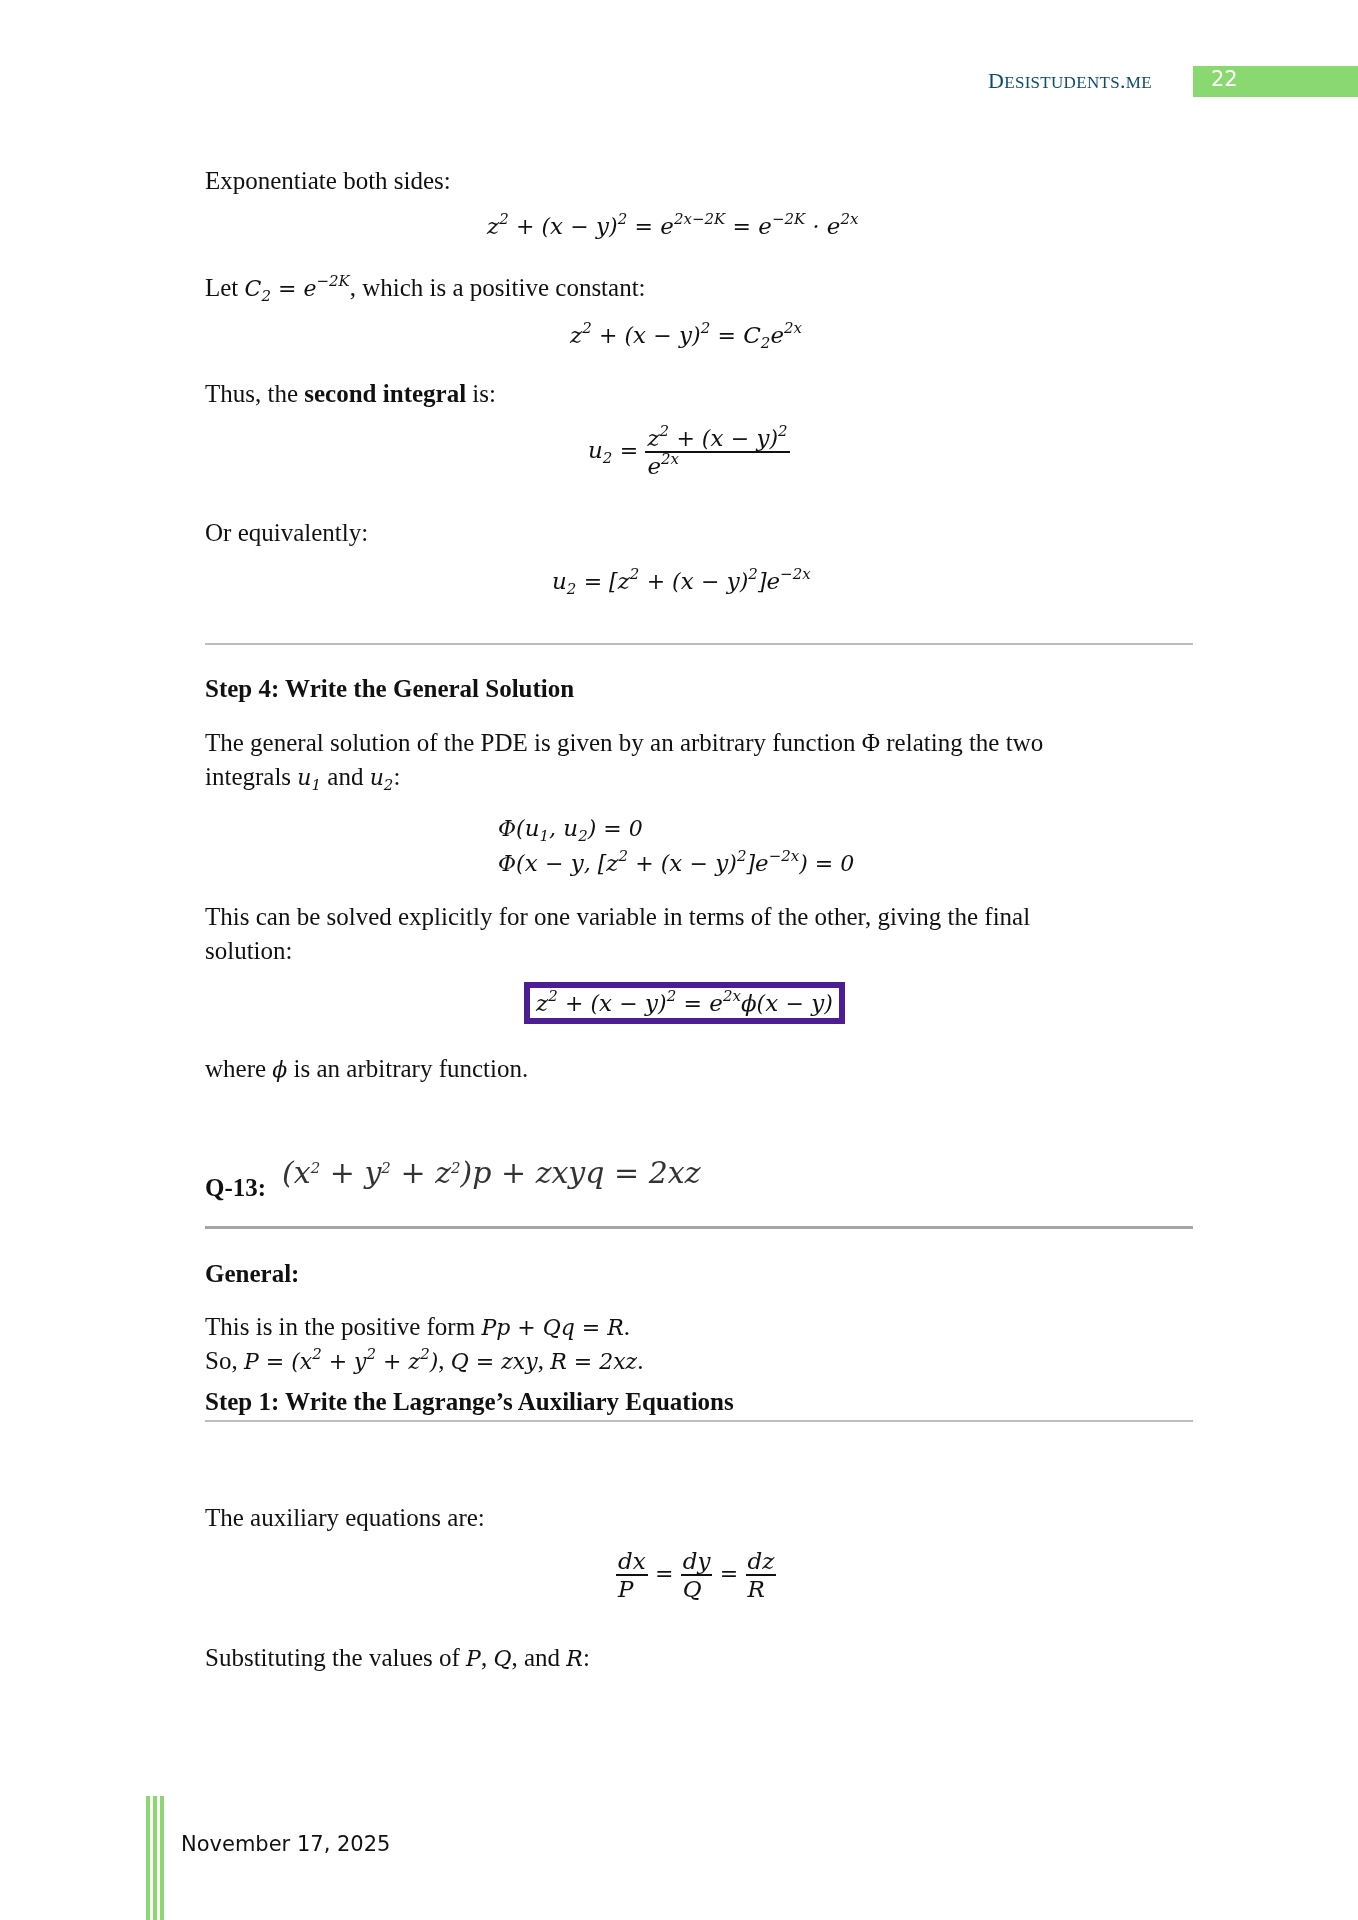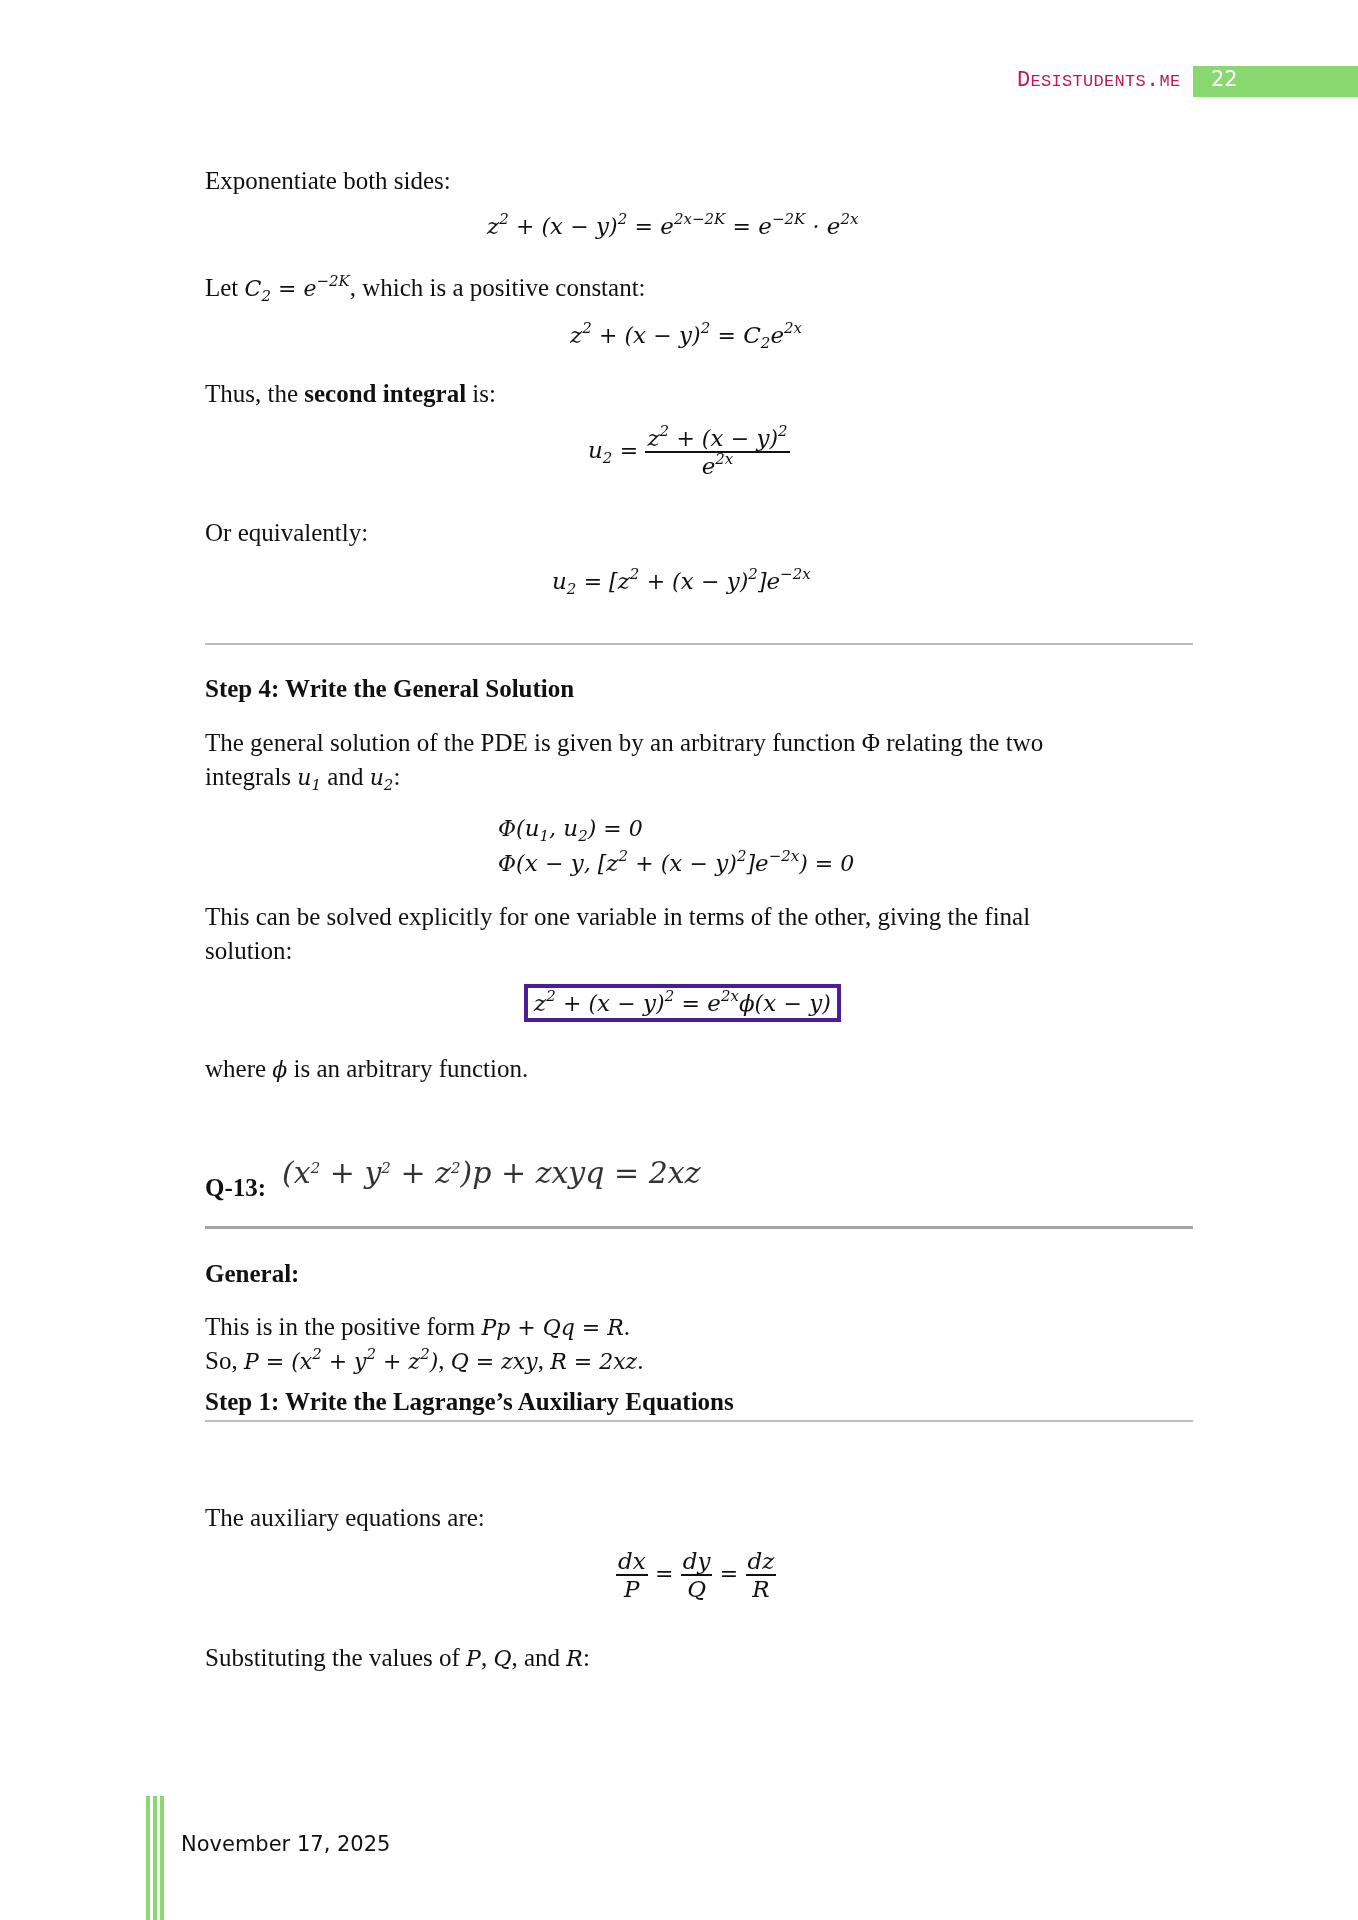--- a/index.html
+++ b/index.html
@@ -2,22 +2,22 @@
 <html><head>
 <meta charset="utf-8">
 <style>
   html, body { margin: 0; padding: 0; }
   body {
     width: 1358px; height: 1920px; position: relative; overflow: hidden;
     background: #ffffff; color: #111;
     font-family: "Liberation Serif", serif;
   }
   .hdr-site {
-    position: absolute; top: 68px; left: 1017px;
-    font-family: Liberation Mono, monospace; font-size: 20px; color: #be185d;
+    position: absolute; top: 68px; left: 988px;
+    font-family: Liberation Serif, serif; font-size: 20px; color: #0c4a6e;
     letter-spacing: 0.3px;
   }
   .hdr-site .big { font-size: 22px; }
   .hdr-site .sc { font-size: 17px; }
   .hdr-bar {
     position: absolute; top: 66px; left: 1193px; width: 165px; height: 31px;
     background: #8ad870;
   }
   .hdr-bar span {
     position: absolute; left: 18px; top: 1px;
@@ -25,24 +25,24 @@
   }
   .p { position: absolute; left: 205px; font-size: 25px; line-height: 35px; white-space: nowrap; }
   .b { font-weight: bold; }
   .m { font-family: "DejaVu Serif", serif; font-style: italic; font-size: 22px; }
   .mu { font-family: "DejaVu Serif", serif; font-size: 22px; }
   .eq { position: absolute; white-space: nowrap; font-family: "DejaVu Serif", serif; font-style: italic; font-size: 23px; }
   sup { font-size: 15px; vertical-align: 10px; line-height: 0; }
   sub { font-size: 15px; vertical-align: -5px; line-height: 0; }
   .rule { position: absolute; left: 205px; width: 988px; background: #bdbdbd; height: 2px; }
   .rule.thick { height: 3px; background: #a6a6a6; }
-  .frac { display: inline-block; vertical-align: middle; text-align: center; }
+  .frac { display: inline-block; vertical-align: middle; }
   .frac .num { display: block; padding: 0 2px; }
   .frac .den { display: block; border-top: 2px solid #111; padding: 0 2px; }
-  .boxed { border: 4px solid #4c1d95; padding: 2px 6px; }
+  .boxed { border: 6px solid #4c1d95; padding: 2px 6px; }
   .gline { position: absolute; top: 1796px; width: 4px; height: 124px; background: #8ad870; }
   .footer-date {
     position: absolute; left: 181px; top: 1832px;
     font-family: "DejaVu Sans", sans-serif; font-size: 21px; color: #111;
   }
 </style>
 </head>
 <body>
 
 <div class="hdr-site"><span class="big">D</span><span class="sc">ESISTUDENTS</span><span class="big">.</span><span class="sc">ME</span></div>

